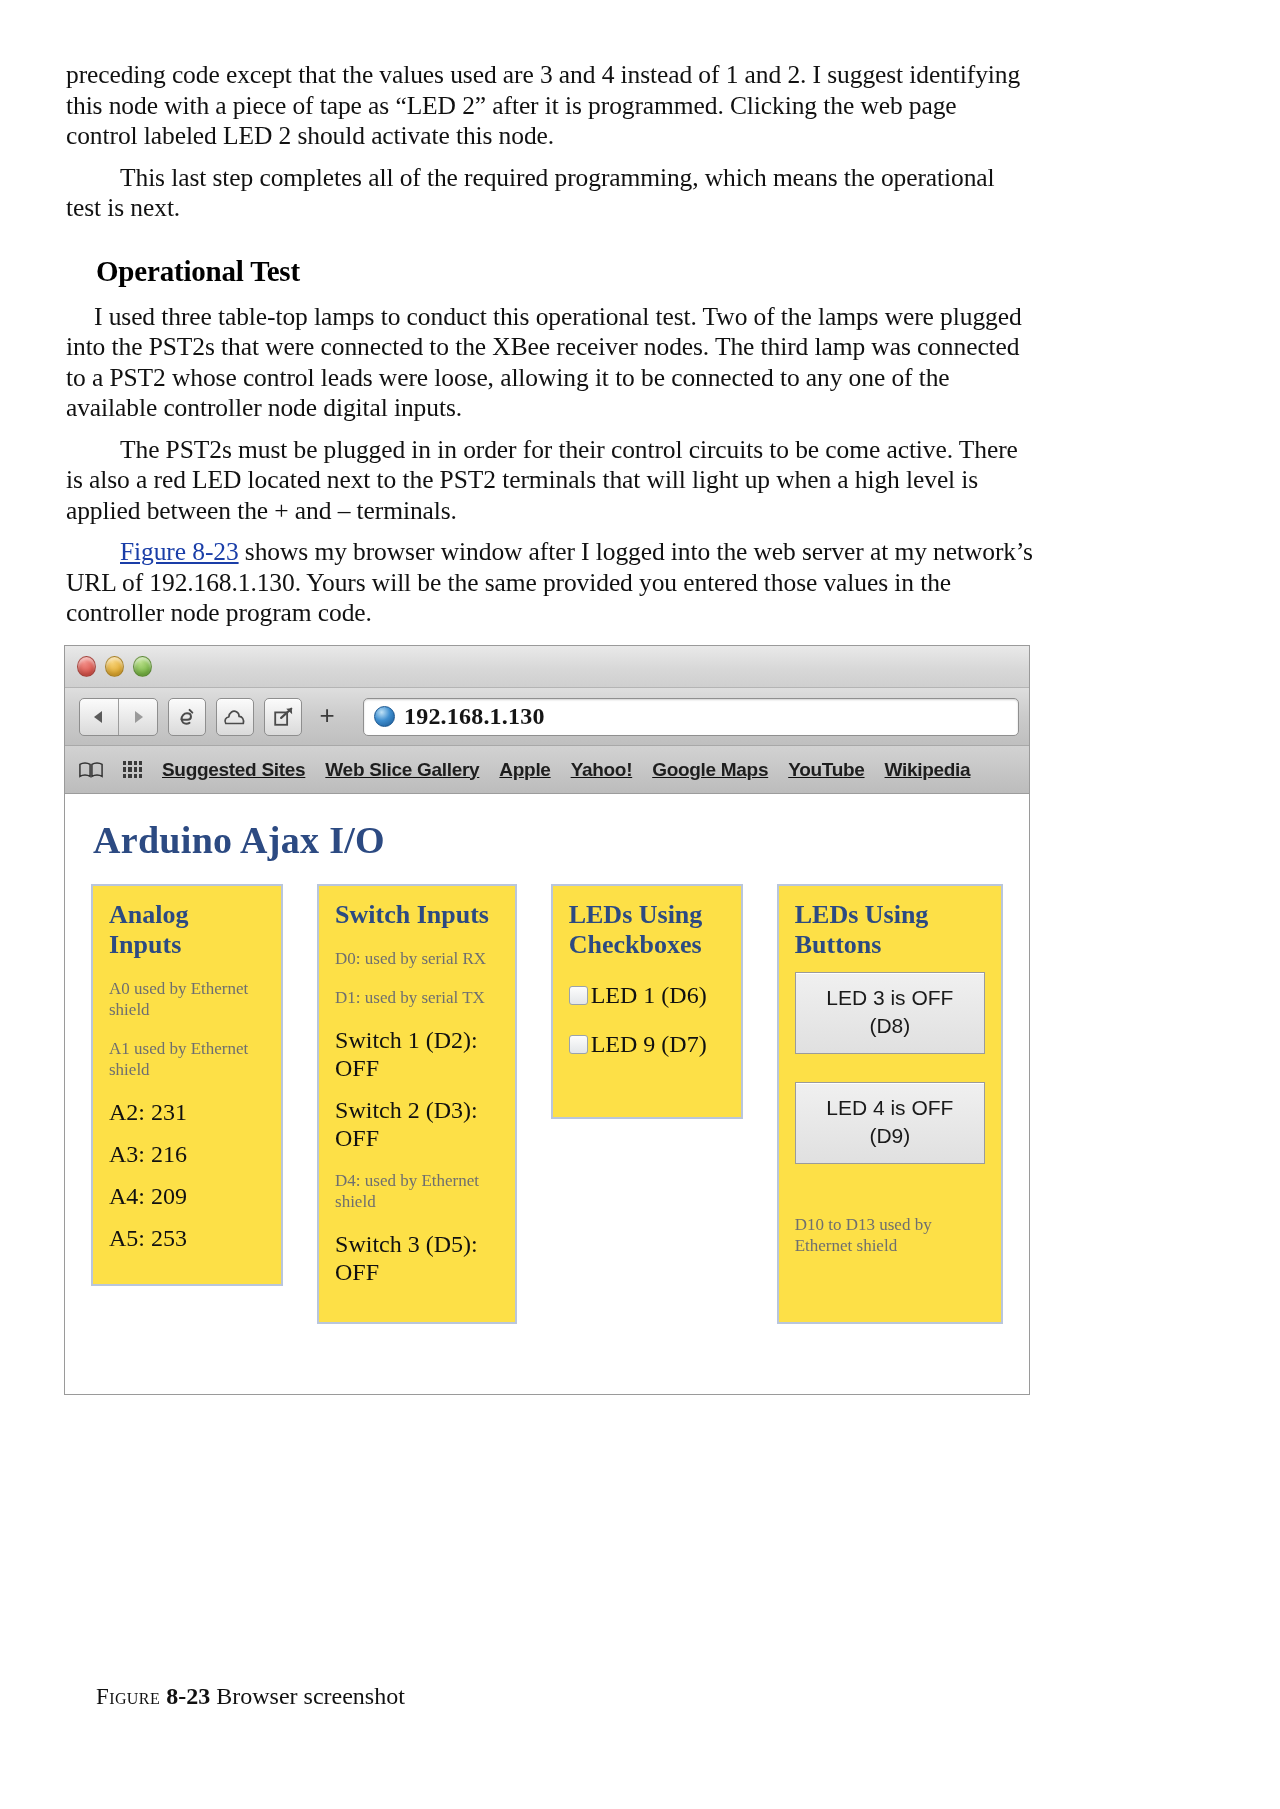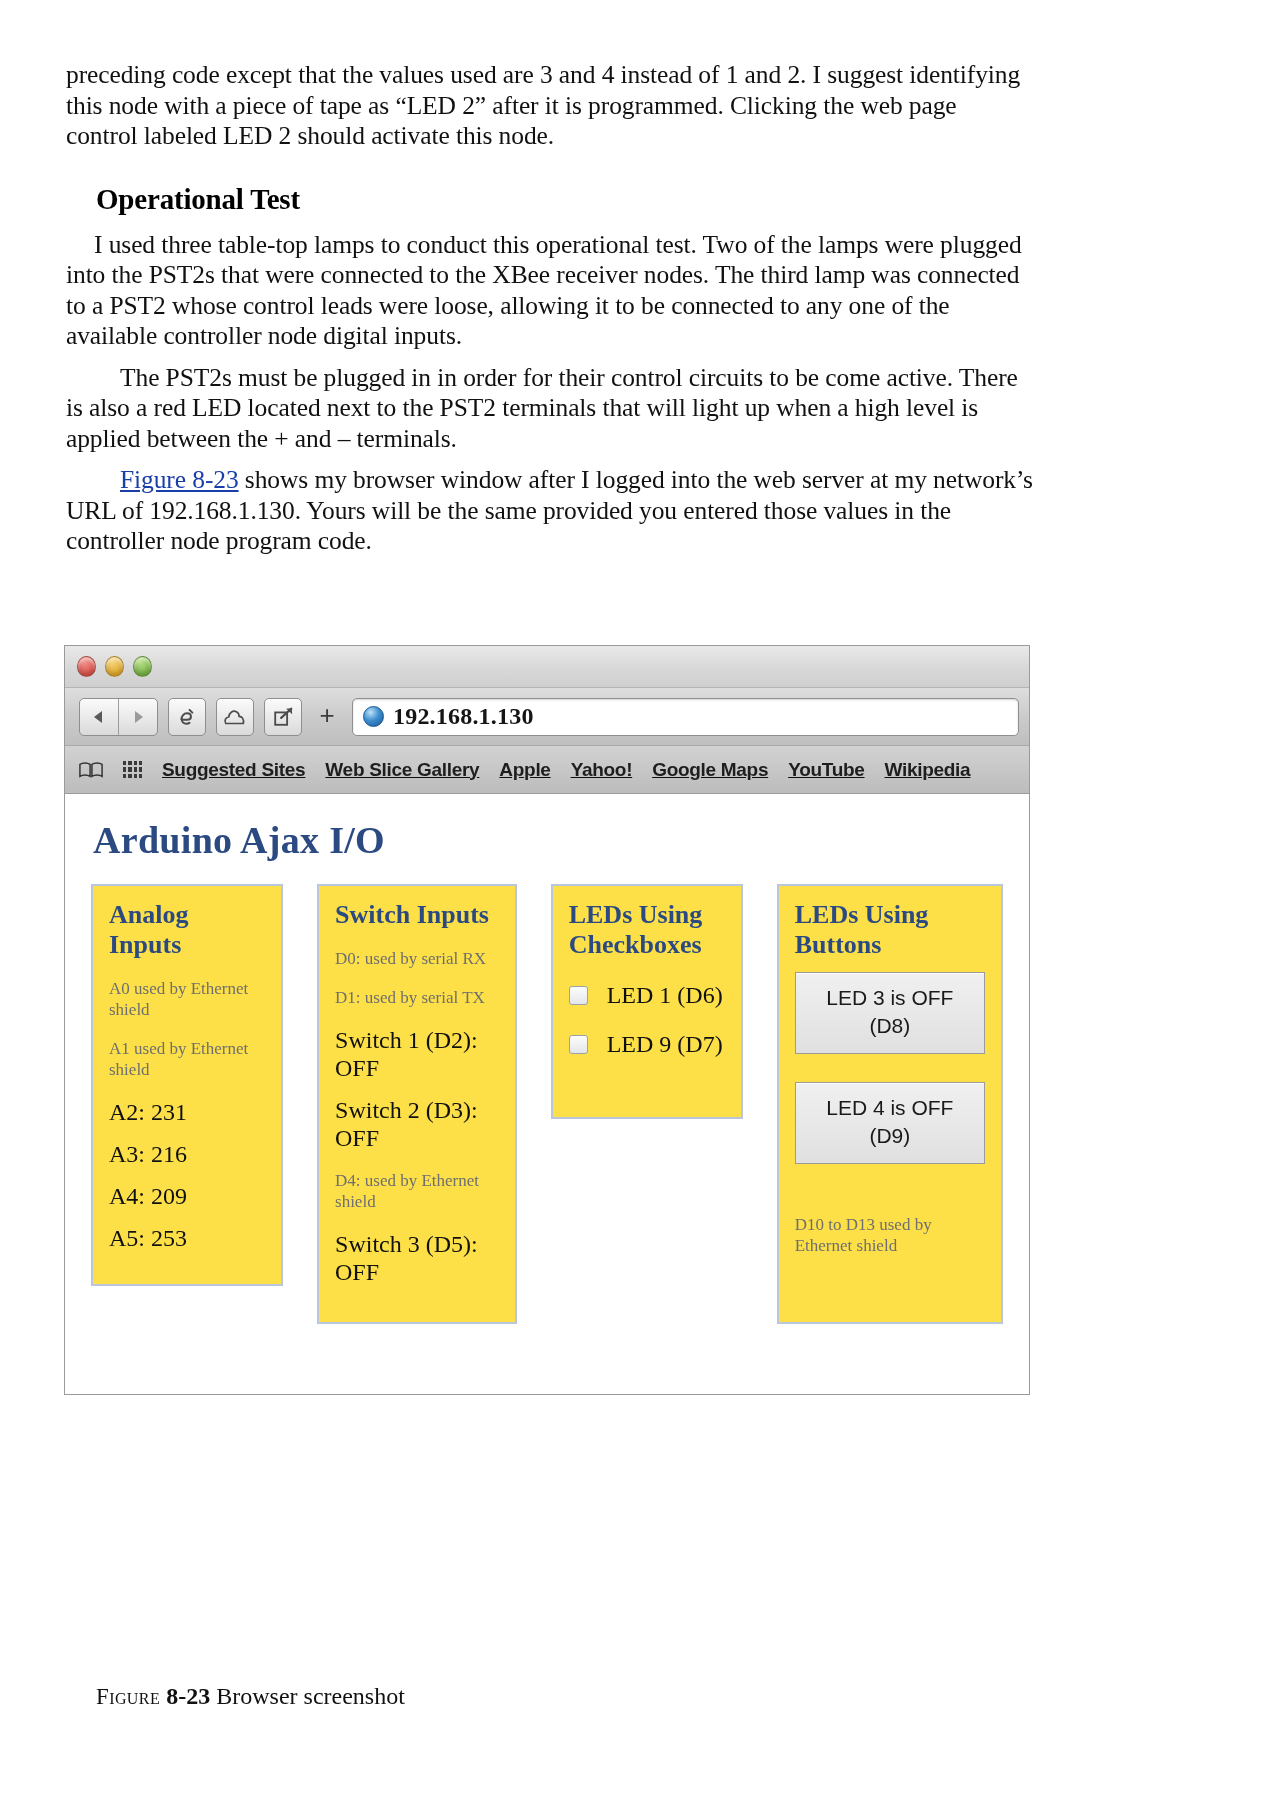--- a/index.html
+++ b/index.html
@@ -152,20 +152,21 @@
     height: 38px;
     background: #ffffff;
     border: 1px solid #8f8f8f;
     border-radius: 5px;
     display: flex;
     align-items: center;
     padding: 0 10px;
     box-sizing: border-box;
     gap: 9px;
     box-shadow: inset 0 1px 2px rgba(0,0,0,.18);
+    margin-left: 11px;
   }
   .favicon {
     width: 21px; height: 21px; border-radius: 50%;
     background: radial-gradient(circle at 35% 28%, #bfe2f7 0%, #3f8fd0 45%, #17548f 100%);
     border: 1px solid #17548f;
     box-sizing: border-box;
     flex: none;
   }
   .url-text {
     font-family: "Liberation Serif", serif;
@@ -253,21 +254,21 @@
     line-height: 21px;
   }
   .panel-analog { width: 200px; min-height: 390px; }
   .panel-switch { width: 208px; min-height: 440px; }
   .panel-check  { width: 200px; min-height: 235px; }
   .panel-button { width: 236px; min-height: 440px; }
 
   .cb-row {
     display: flex;
     align-items: center;
-    gap: 19px;
+    gap: 3px;
     margin: 22px 0;
   }
   .checkbox {
     width: 17px; height: 17px;
     border: 1px solid #9aa3ad;
     border-radius: 3px;
     background: linear-gradient(to bottom, #fdfdfd, #e3e6e9);
     flex: none;
   }
   .cb-label {
@@ -313,20 +314,21 @@
   }
   .caption .fig-num { font-weight: bold; }
 </style>
 </head>
 <body>
 
 <div class="page">
 
   <div class="prose">
     <p>preceding code except that the values used are 3 and 4 instead of 1 and 2. I suggest identifying this node with a piece of tape as “LED 2” after it is programmed. Clicking the web page control labeled LED 2 should activate this node.</p>
+    <p class="p-indent gap-sm">This last step completes all of the required programming, which means the operational test is next.</p>
 
     <h2 class="section-head">Operational Test</h2>
 
     <p class="p-indent-sm">I used three table-top lamps to conduct this operational test. Two of the lamps were plugged into the PST2s that were connected to the XBee receiver nodes. The third lamp was connected to a PST2 whose control leads were loose, allowing it to be connected to any one of the available controller node digital inputs.</p>
     <p class="p-indent gap-sm">The PST2s must be plugged in in order for their control circuits to be come active. There is also a red LED located next to the PST2 terminals that will light up when a high level is applied between the + and – terminals.</p>
 
     <p class="p-indent gap-sm"><a class="xref" href="#">Figure 8-23</a><span> shows my browser window after I logged into the web server at my network’s URL of 192.168.1.130. Yours will be the same provided you entered those values in the controller node program code.</span></p>
   </div>
 
   <div class="figure-wrap">

